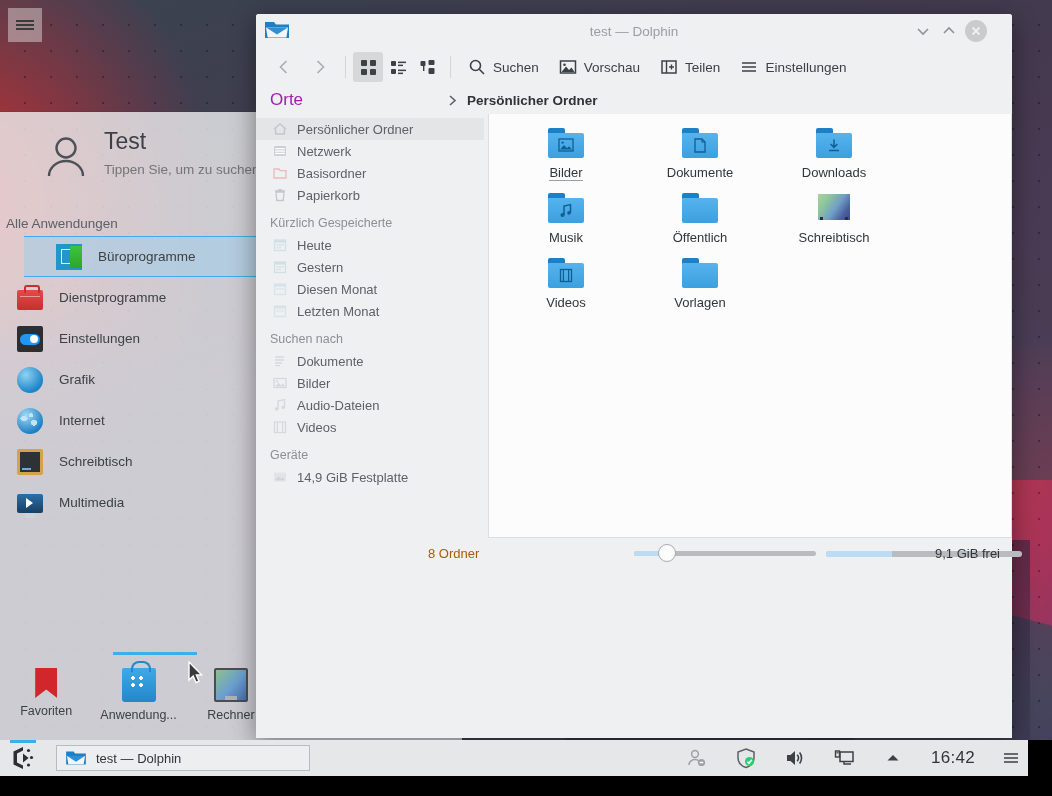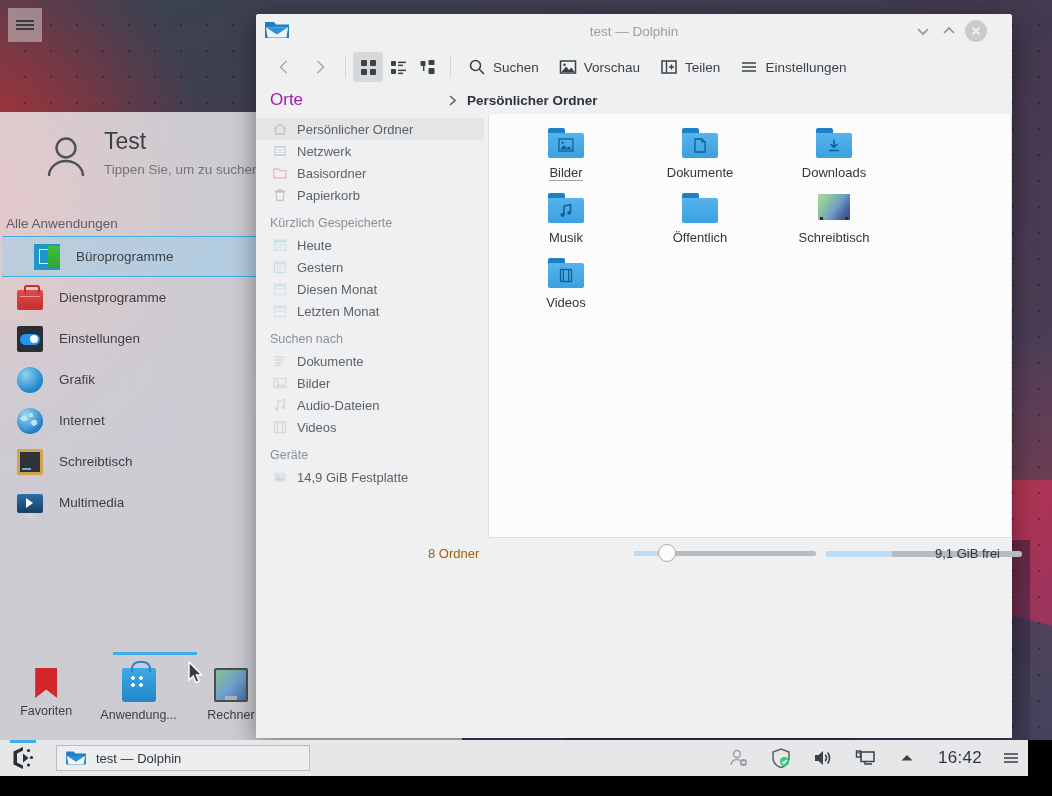--- a/index.html
+++ b/index.html
@@ -98,21 +98,21 @@
     font-size:13.5px; color:#5c6166;
   }
   #cat-list { position:absolute; left:0; top:124px; width:462px; }
   .cat-item {
     position:relative; height:41px; display:flex; align-items:center;
     padding-left:17px;
   }
   .cat-item.selected {
     background: rgba(160,205,235,0.55);
     border-top:1px solid #3daee9; border-bottom:1px solid #3daee9;
-    margin-left:2px; margin-right:0px; padding-left:32px;
+    margin-left:24px; margin-right:0px; padding-left:32px;
   }
   .cat-icon { width:26px; height:26px; margin-right:16px; position:relative; flex:0 0 26px; }
   .cat-label { font-size:13.5px; color:#3c4145; }
 
   
   .ic-office { background:#2196c9; }
   .ic-office:after{ content:''; position:absolute; left:14px; top:2px; width:12px; height:22px; background:linear-gradient(180deg,#3ec23e,#2da52d); }
   .ic-office:before{ content:''; position:absolute; left:5px; top:5px; width:9px; height:13px; border:1.6px solid #eaf6fc; }
   .ic-util { background:linear-gradient(180deg,#e04b4b,#c62f2f); border-radius:2px; margin-top:4px; height:20px;}
   .ic-util:before{ content:''; position:absolute; left:7px; top:-5px; width:12px; height:6px; border:2px solid #c62f2f; border-bottom:none; border-radius:3px 3px 0 0;}
@@ -252,21 +252,21 @@
     position:absolute; left:0; top:740px; width:1028px; height:36px;
     background:#e6e7e8; display:flex; align-items:center; z-index:30;
   }
   #kickoff-btn { position:relative; width:46px; height:36px; display:flex; align-items:center; justify-content:center; }
   #kickoff-btn:before { content:''; position:absolute; left:10px; top:0; width:26px; height:3px; background:#3daee9; }
   #task-entry {
     margin-left:10px; width:254px; height:26px; border:1px solid #b9bcbf; background:#edeeef;
     display:flex; align-items:center; gap:9px; padding-left:8px;
   }
   #task-entry .tl { font-size:13px; color:#31363b; }
-  #systray { position:absolute; right:8px; top:0; height:36px; display:flex; align-items:center; gap:20px; }
+  #systray { position:absolute; right:8px; top:0; height:36px; display:flex; align-items:center; gap:27px; }
   #clock { font-size:17px; color:#31363b; letter-spacing:.3px; }
   .tray-ic { width:22px; height:22px; position:relative; }
 </style>
 </head>
 <body>
 
 <div id="screen">
 
   <div id="wallpaper">
     <div id="wp-mountain"></div>
@@ -708,20 +708,29 @@
                   <span class="ffront"></span>
                 <svg class="emb" viewBox="0 0 16 15">
                     <rect x="2.5" y="1.5" width="11" height="12" fill="none" stroke="#0e5f95" stroke-width="1.3"></rect>
                     <path d="M5.4 1.5 V13.5 M10.6 1.5 V13.5" stroke="#0e5f95" stroke-width="1.2"></path>
                   </svg>
               </span>
             </span>
             <span class="file-label">Videos</span>
           </div>
 
+          <div class="file-item">
+            <span class="file-icon">
+              <span class="folder">
+                  <span class="fback"></span>
+                  <span class="ffront"></span>
+                </span>
+            </span>
+            <span class="file-label">Vorlagen</span>
+          </div>
 
         </div>
       </div>
     </div>
 
     <div id="dolphin-status">
       <span id="status-text">8 Ordner</span>
       <div id="zoom-slider">
         <div id="zoom-fill"></div>
         <div id="zoom-handle"></div>

